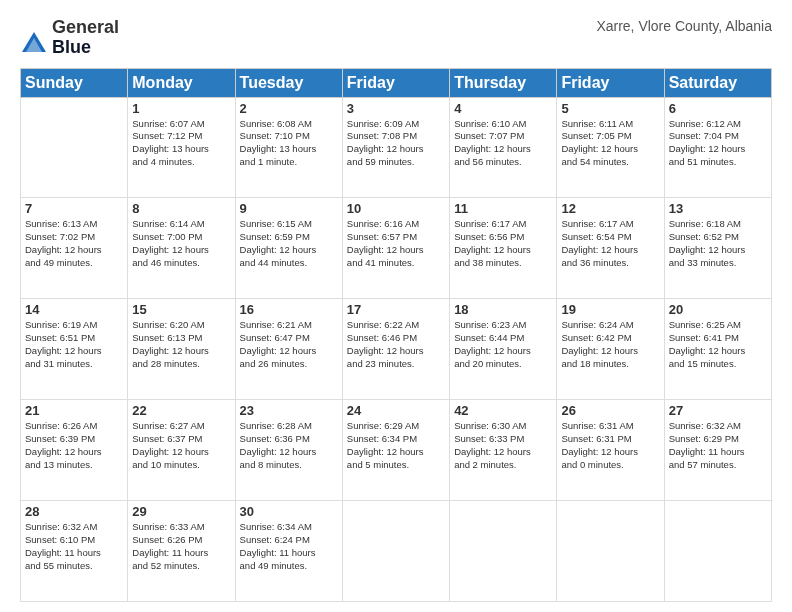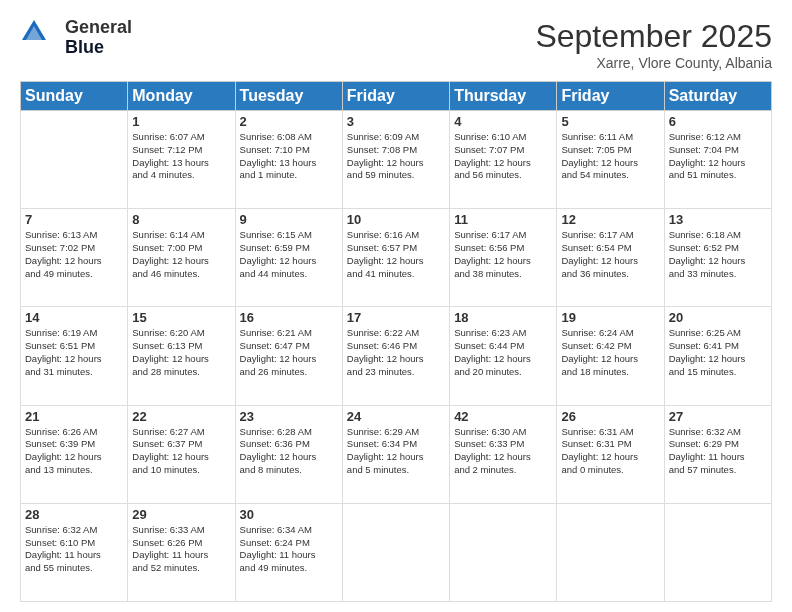--- a/index.html
+++ b/index.html
@@ -18,22 +18,22 @@
       flex-direction: column;
     }
     .header {
       display: flex;
       justify-content: space-between;
       align-items: flex-start;
       margin-bottom: 10px;
     }
     .logo {
       display: flex;
-      align-items: flex-start;
-      gap: 17px;
+      align-items: flex-end;
+      gap: 4px;
     }
     .logo-text {
       display: flex;
       flex-direction: column;
       line-height: 1.1;
     }
     .logo-general {
       font-size: 18px;
       font-weight: bold;
       color: #333;
@@ -107,21 +107,20 @@
       <svg class="logo-icon" viewBox="0 0 28 28">
         <polygon points="14,2 26,22 2,22" fill="#1a6bbf"></polygon>
         <polygon points="14,8 22,22 6,22" fill="#fff" opacity="0.4"></polygon>
       </svg>
       <div class="logo-text">
         <span class="logo-general">General</span>
         <span class="logo-blue">Blue</span>
       </div>
     </div>
     <div class="title-block">
-      <div class="month-title">September 2025</div>
       <div class="location-title">Xarre, Vlore County, Albania</div>
     </div>
   </div>
 
   <table class="calendar">
     <thead>
       <tr>
       <th>Sunday</th>
           <th>Monday</th>
           <th>Tuesday</th>

